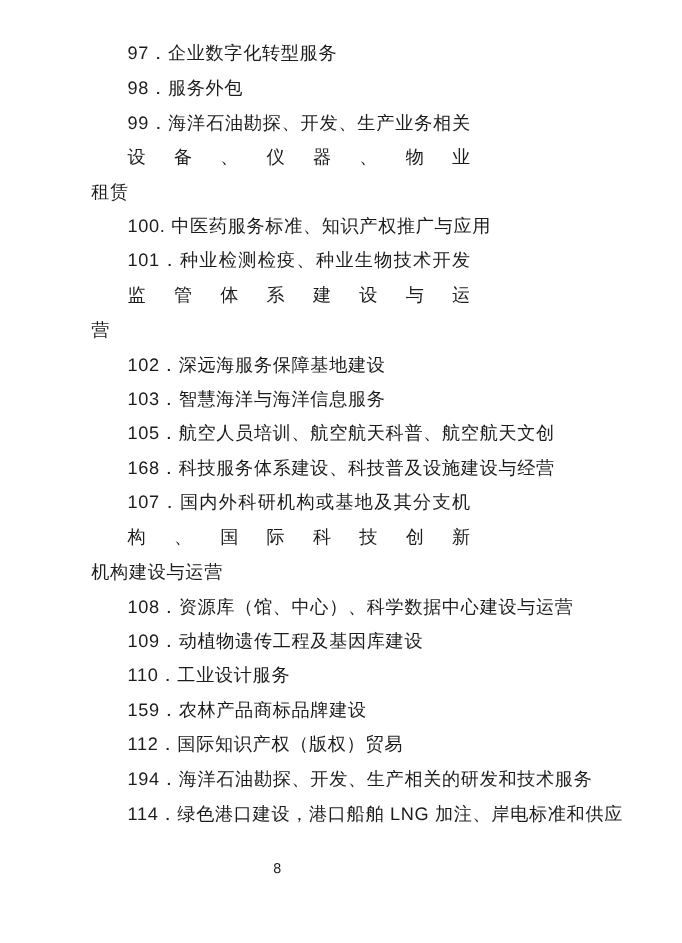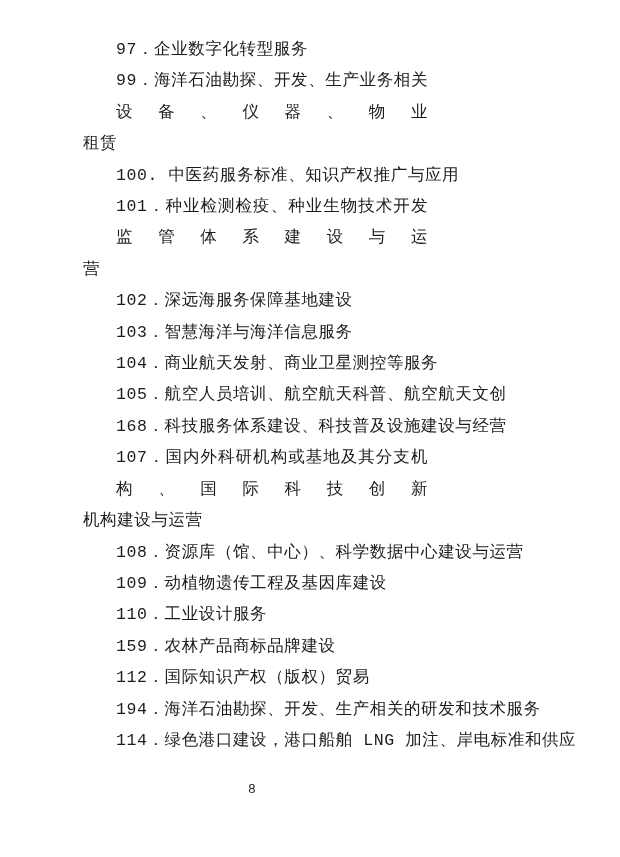--- a/index.html
+++ b/index.html
@@ -11,21 +11,21 @@
     width: 620px;
     height: 857px;
     background: var(--page-bg);
     overflow: hidden;
   }
   .page {
     width: 504px;
     height: 857px;
     background: var(--page-bg);
     padding: 34px 76px 0 83px;
-    font-family: Liberation Mono, monospace;
+    font-family: Liberation Sans, sans-serif;
     color: var(--text-color);
     position: relative;
   }
   .line {
     font-size: 16.5px;
     line-height: 31.4px;
     letter-spacing: 0.6px;
     white-space: nowrap;
     text-align: left;
   }
@@ -47,28 +47,28 @@
     font-size: 13px;
     line-height: 16px;
     letter-spacing: 0;
   }
 </style>
 </head>
 <body>
 
 <div class="page">
   <p class="line indent wrapline" style="white-space:nowrap;text-align-last:auto;">97．企业数字化转型服务</p>
+  <p class="line indent">98．服务外包</p>
   <p class="line indent wrapline">99．海洋石油勘探、开发、生产业务相关设备、仪器、物业</p>
   <p class="line">租赁</p>
   <p class="line indent">100. 中医药服务标准、知识产权推广与应用</p>
   <p class="line indent wrapline">101．种业检测检疫、种业生物技术开发监管体系建设与运</p>
   <p class="line">营</p>
   <p class="line indent">102．深远海服务保障基地建设</p>
   <p class="line indent">103．智慧海洋与海洋信息服务</p>
-  <p class="line indent">104．商业航天发射、商业卫星测控等服务</p>
   <p class="line indent">105．航空人员培训、航空航天科普、航空航天文创</p>
   <p class="line indent">168．科技服务体系建设、科技普及设施建设与经营</p>
   <p class="line indent wrapline">107．国内外科研机构或基地及其分支机构、国际科技创新</p>
   <p class="line">机构建设与运营</p>
   <p class="line indent">108．资源库（馆、中心）、科学数据中心建设与运营</p>
   <p class="line indent">109．动植物遗传工程及基因库建设</p>
   <p class="line indent">110．工业设计服务</p>
   <p class="line indent">159．农林产品商标品牌建设</p>
   <p class="line indent">112．国际知识产权（版权）贸易</p>
   <p class="line indent">194．海洋石油勘探、开发、生产相关的研发和技术服务</p>

